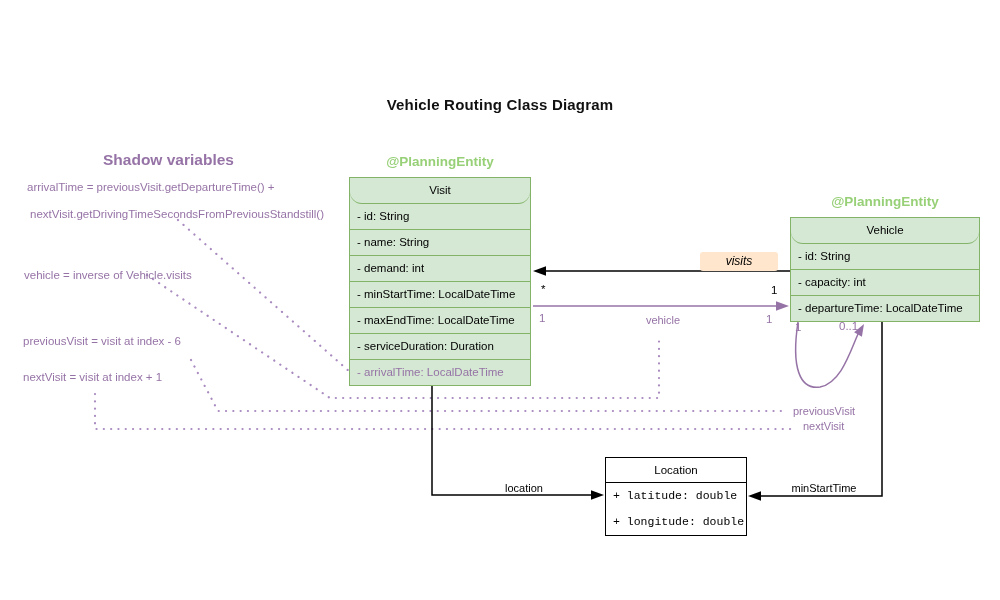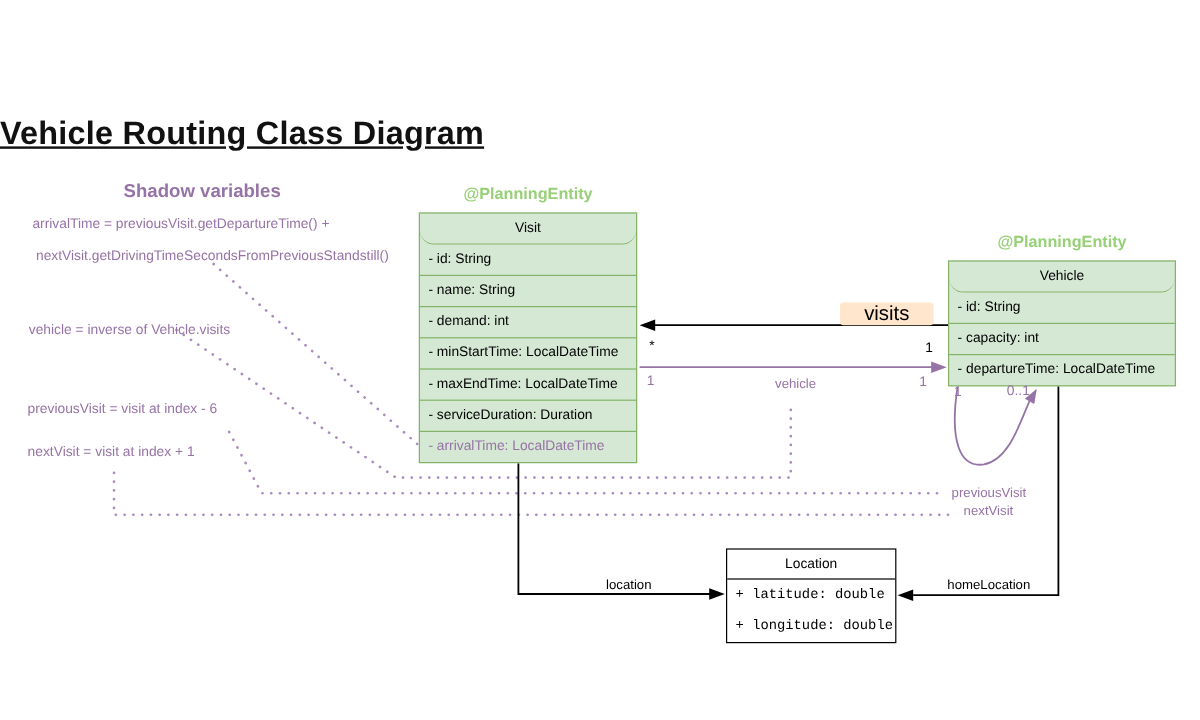--- a/index.html
+++ b/index.html
@@ -2,22 +2,22 @@
 <html><head>
 <meta charset="utf-8">
 <style>
   html,body{margin:0;padding:0;background:#ffffff;}
   .canvas{
     position:relative;width:1000px;height:600px;background:#ffffff;overflow:hidden;
     font-family:"Liberation Sans",sans-serif;color:#000;
   }
   .abs{position:absolute;}
   .title{
-    left:0;right:0;top:96px;text-align:left;
-    font-size:27px;font-weight:bold;letter-spacing:.2px;color:#111;text-decoration:underline;
+    left:0;right:0;top:96px;text-align:center;
+    font-size:15px;font-weight:bold;letter-spacing:.2px;color:#111;
   }
   
   .ann{font-size:13.5px;font-weight:bold;text-align:center;}
   .ann-green{color:#97d077;}
   .ann-orange{color:#ffb570;}
   
   .shadow-title{font-size:15.5px;font-weight:bold;color:#9673a6;}
   .shadow-line{font-size:11.5px;color:#9673a6;white-space:nowrap;}
   
   .uml{background:#d5e8d4;border:1px solid #82b366;box-sizing:border-box;}
@@ -28,21 +28,21 @@
   .uml-plain{background:#ffffff;border:1px solid #000;box-sizing:border-box;}
   .uml-plain .hdr{height:24px;line-height:24px;text-align:center;font-size:11.5px;border-bottom:1px solid #000;}
   .uml-plain .row{height:26px;line-height:26px;font-size:11.5px;padding-left:7px;white-space:nowrap;font-family:Liberation Mono, monospace;}
   
   .mult{font-size:11.5px;color:#000;}
   .mult-purple{font-size:11.5px;color:#9673a6;}
   .edge-label{font-size:11px;color:#000;background:#fff;padding:0 2px;white-space:nowrap;}
   .edge-label-purple{font-size:11px;color:#9673a6;background:#fff;padding:0 2px;white-space:nowrap;}
   .badge{
     background:#ffe6cc;border-radius:3px;height:19px;line-height:19px;
-    text-align:center;font-size:17px;color:#000;
+    text-align:center;font-size:12px;color:#000;font-style:italic;
   }
   .ctr{text-align:center;}
   svg{position:absolute;left:0;top:0;pointer-events:none;}
 </style>
 </head>
 <body>
 
 <div class="canvas">
 
   <svg width="1000" height="600">
@@ -125,15 +125,15 @@
   <div class="abs edge-label-purple ctr" style="left:631px;width:60px;top:314px;">vehicle</div>
   <div class="abs mult-purple" style="left:766px;top:313px;">1</div>
 
   <div class="abs mult-purple" style="left:795px;top:321px;">1</div>
   <div class="abs mult-purple" style="left:839px;top:320px;">0..1</div>
 
   <div class="abs edge-label-purple" style="left:791px;top:405px;">previousVisit</div>
   <div class="abs edge-label-purple" style="left:801px;top:420px;">nextVisit</div>
 
   <div class="abs edge-label ctr" style="left:492px;width:60px;top:482px;">location</div>
-  <div class="abs edge-label ctr" style="left:781px;width:82px;top:482px;">homeLocation</div>
+  <div class="abs edge-label ctr" style="left:781px;width:82px;top:482px;">minStartTime</div>
 
 </div>
 
 </body></html>

